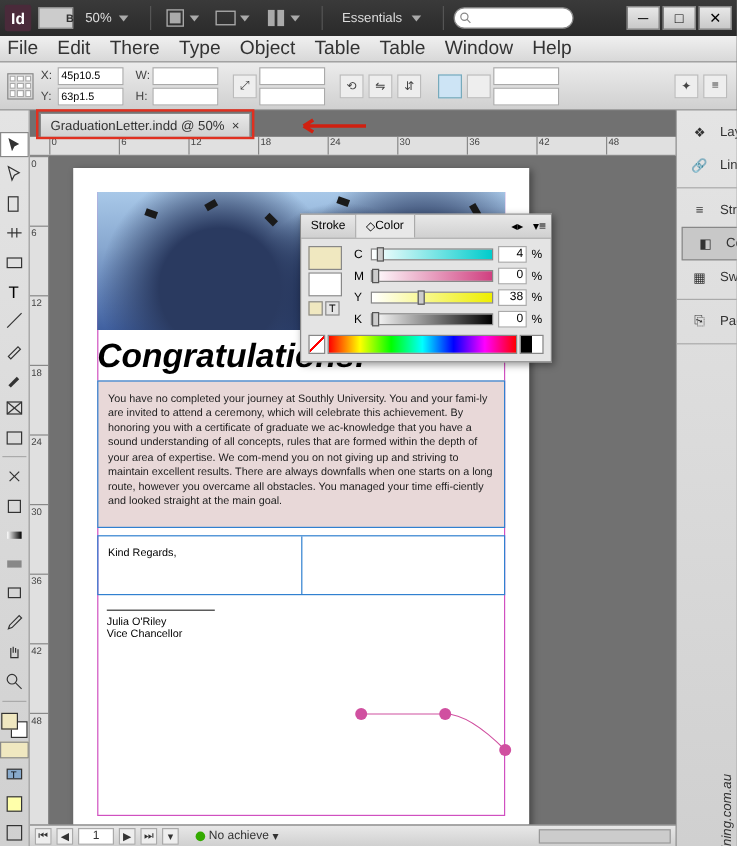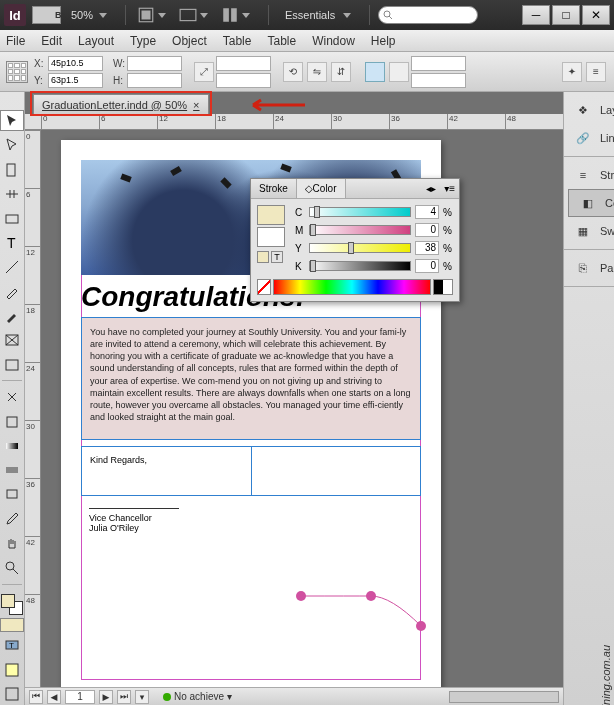--- a/index.html
+++ b/index.html
@@ -14,21 +14,21 @@
 .tb-sep { width: 1px; height: 20px; background: #555; margin: 0 8px; }
 .tb-ico { width: 18px; height: 18px; display: flex; align-items: center; justify-content: center; margin: 0 3px; }
 .workspace { color: #ddd; font-size: 11px; margin: 0 8px; }
 .search-box { width: 100px; height: 18px; background: #fff; border: 1px solid #888; border-radius: 9px; display: flex; align-items: center; padding-left: 4px; }
 .spacer { flex: 1; }
 .win-btns { display: flex; }
 .win-btn { width: 28px; height: 20px; background: linear-gradient(#e8e8e8,#c8c8c8); border: 1px solid #888; margin-left: 2px; display: flex; align-items: center; justify-content: center; font-size: 12px; }
 
 
 .menubar { height: 22px; background: linear-gradient(#f0f0f0,#d8d8d8); display: flex; align-items: center; padding: 0 6px; border-bottom: 1px solid #aaa; }
-.menu-item { font-size: 12px; color: #333; margin-right: 16px; cursor: default; }
+.menu-item { font-size: 16px; color: #333; margin-right: 16px; cursor: default; }
 
 
 .controlbar { height: 40px; background: linear-gradient(#ececec,#d0d0d0); display: flex; align-items: center; padding: 0 6px; border-bottom: 1px solid #aaa; font-size: 10px; color: #444; }
 .ref-point { width: 22px; height: 22px; display: grid; grid-template-columns: repeat(3,1fr); grid-template-rows: repeat(3,1fr); gap: 1px; border: 1px solid #888; padding: 1px; margin-right: 6px; }
 .ref-point > div { background: #fff; border: 1px solid #aaa; }
 .coord-group { display: flex; flex-direction: column; gap: 2px; margin-right: 10px; }
 .coord-row { display: flex; align-items: center; }
 .coord-lbl { width: 14px; font-size: 10px; }
 .coord-in { width: 55px; height: 15px; border: 1px solid #aaa; background: #fff; font-size: 9px; padding: 0 2px; }
 .ctrl-ico { width: 20px; height: 20px; border: 1px solid #bbb; background: #eee; margin: 0 2px; display: flex; align-items: center; justify-content: center; }
@@ -43,21 +43,21 @@
 .tool.sel { background: #fff; border: 1px solid #888; }
 .tool svg { width: 16px; height: 16px; }
 .tool-sep { width: 20px; height: 1px; background: #aaa; margin: 2px 0; }
 .tool-swatch { width: 22px; height: 22px; position: relative; margin-top: 4px; }
 .tool-swatch .fg { width: 14px; height: 14px; background: #f0e8c0; border: 1px solid #333; position: absolute; top: 0; left: 0; }
 .tool-swatch .bg { width: 14px; height: 14px; background: #fff; border: 1px solid #333; position: absolute; bottom: 0; right: 0; }
 
 
 .docarea { flex: 1; display: flex; flex-direction: column; background: #717171; position: relative; }
 .doctab-row { height: 22px; display: flex; align-items: flex-end; padding: 0 8px; position: relative; }
-.doctab { height: 20px; background: linear-gradient(#e8e8e8,#d0d0d0); border: 1px solid #888; border-bottom: none; padding: 0 8px; font-size: 11px; color: #333; display: flex; align-items: center; gap: 6px; position: relative; text-decoration: underline; }
+.doctab { height: 20px; background: linear-gradient(#e8e8e8,#d0d0d0); border: 1px solid #888; border-bottom: none; padding: 0 8px; font-size: 11px; color: #333; display: flex; align-items: center; gap: 6px; position: relative; }
 .doctab-highlight { position: absolute; top: -4px; left: -4px; right: -4px; bottom: -2px; border: 2px solid #e03020; pointer-events: none; }
 .red-arrow { position: absolute; left: 220px; top: 6px; }
 .red-arrow svg { width: 60px; height: 14px; }
 
 .ruler-top { height: 16px; background: #e0e0e0; border-bottom: 1px solid #888; display: flex; font-size: 8px; color: #444; overflow: hidden; padding-left: 16px; }
 .ruler-top span { width: 58px; display: inline-block; border-left: 1px solid #888; padding-left: 1px; }
 
 .canvas-wrap { flex: 1; display: flex; overflow: hidden; position: relative; }
 .ruler-left { width: 16px; background: #e0e0e0; border-right: 1px solid #888; font-size: 8px; color: #444; display: flex; flex-direction: column; }
 .ruler-left span { height: 58px; border-top: 1px solid #888; padding-top: 1px; padding-left: 1px; }
@@ -161,21 +161,21 @@
   <div class="win-btns">
     <div class="win-btn">─</div>
     <div class="win-btn">□</div>
     <div class="win-btn">✕</div>
   </div>
 </div>
 
 <div class="menubar">
   <span class="menu-item">File</span>
   <span class="menu-item">Edit</span>
-  <span class="menu-item">Layout</span>
+  <span class="menu-item">There</span>
   <span class="menu-item">Type</span>
   <span class="menu-item">Object</span>
   <span class="menu-item">Table</span>
   <span class="menu-item">Table</span>
   <span class="menu-item">Window</span>
   <span class="menu-item">Help</span>
 </div>
 
 <div class="controlbar">
   <div class="ref-point">
@@ -420,22 +420,22 @@
             <div class="headline">Congratulations!</div>
             <div class="body-frame">
               <div>You have no completed your journey at Southly University. You and your fami-ly are invited to attend a ceremony, which will celebrate this achievement. By honoring you with a certificate of graduate we ac-knowledge that you have a sound understanding of all concepts, rules that are formed within the depth of your area of expertise. We com-mend you on not giving up and striving to maintain excellent results. There are always downfalls when one starts on a long route, however you overcame all obstacles. You managed your time effi-ciently and looked straight at the main goal.</div>
               <div style="height:8px"></div>
             </div>
             <div class="sign-frame">
               <div>Kind Regards,</div>
             </div>
             <div class="vc-frame">
               <div class="vc-line"></div>
+              <div>Julia O'Riley</div>
               <div>Vice Chancellor</div>
-              <div>Julia O'Riley</div>
             </div>
           </div>
           <div class="path-dots">
             <svg viewBox="0 0 140 50">
                 <path d="M10 10 Q60 10 80 10 T130 40" fill="none" stroke="#d050a0" stroke-width="1"></path>
                 <circle cx="10" cy="10" r="5" fill="#d050a0"></circle>
                 <circle cx="80" cy="10" r="5" fill="#d050a0"></circle>
                 <circle cx="130" cy="40" r="5" fill="#d050a0"></circle>
               </svg>
           </div>

